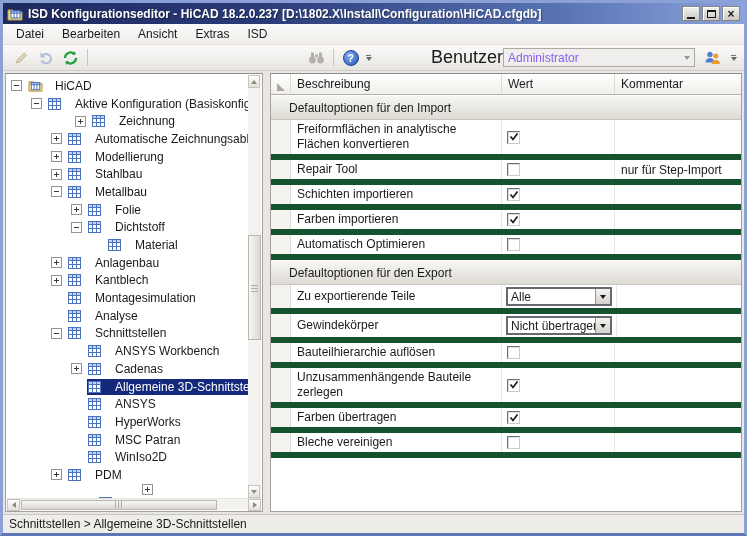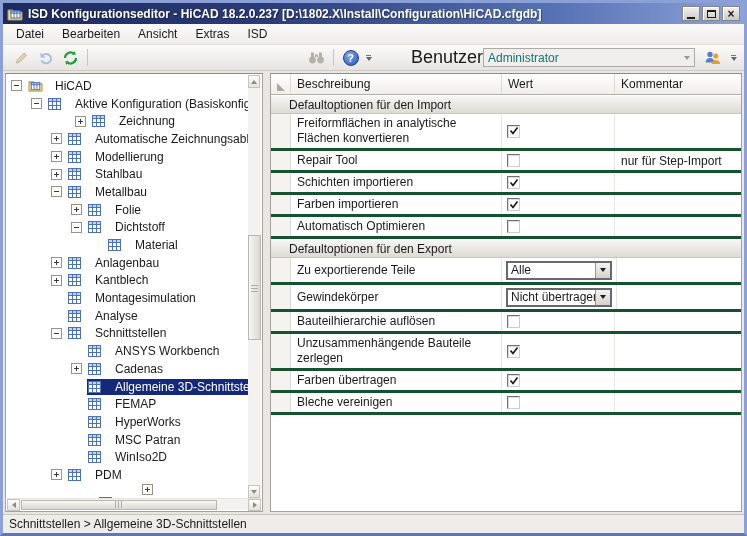--- a/index.html
+++ b/index.html
@@ -27,22 +27,22 @@
   .toolbar{flex:0 0 26px;display:flex;align-items:center;background:linear-gradient(#FBFAF9,#E7E5E1);
     border-bottom:1px solid #CFCCC6;padding:0 5px;}
   .tbtn{width:25px;height:22px;display:flex;align-items:center;justify-content:center;}
   .tsep{width:1px;height:17px;background:#C9C6C0;margin:0 4px;}
   .help-circle{width:16px;height:16px;border-radius:50%;background:radial-gradient(circle at 35% 30%,#7FA9EC,#2B56B8);
     color:#fff;font-weight:bold;font-size:11px;display:flex;align-items:center;justify-content:center;border:1px solid #1D3E8C;}
   .chev-btn{width:11px;height:20px;display:flex;flex-direction:column;align-items:center;justify-content:center;gap:1px;}
   .chev-btn .bar{width:5px;height:1px;background:#777;}
   .chev-btn .tri{width:0;height:0;border-left:3px solid transparent;border-right:3px solid transparent;border-top:4px solid #666;}
   .benutzer-label{margin-left:auto;font-size:18px;}
-  .benutzer-combo{width:212px;height:19px;background:#F0EFED;border:1px solid #ACAAA6;
-    display:flex;align-items:center;padding:0 4px;color:#0f766e;}
+  .benutzer-combo{width:192px;height:19px;background:#F0EFED;border:1px solid #ACAAA6;
+    display:flex;align-items:center;padding:0 4px;color:#8b5cf6;}
   .benutzer-combo .txt{flex:1;white-space:nowrap;overflow:hidden;}
   .benutzer-combo .arr{width:0;height:0;border-left:3.5px solid transparent;border-right:3.5px solid transparent;border-top:4px solid #9A9894;}
   .people-btn{margin:0 3px 0 5px;}
 
   
   .main{flex:1;display:flex;padding:2px;gap:7px;background:#E9E7E3;min-height:0;}
   .panel{background:#fff;border:1px solid #A5A29C;border-top-color:#8E8B86;position:relative;overflow:hidden;}
   .tree-panel{flex:0 0 258px;}
   .table-panel{flex:1;display:flex;flex-direction:column;min-width:0;} 
 
@@ -80,23 +80,23 @@
 
   
   .t-header{display:flex;flex:0 0 21px;background:linear-gradient(#FFFFFF,#F0EEEA);border-bottom:1px solid #B3B0AA;}
   .th{display:flex;align-items:center;padding:0 6px;border-right:1px solid #DCD9D4;font-size:12px;}
   .th-ind{flex:0 0 20px;padding:0;justify-content:center;}
   .tri-corner{width:0;height:0;border-bottom:8px solid #ACA9A3;border-right:8px solid transparent;margin-top:6px;}
   .th-besch{flex:0 0 211px;}
   .th-wert{flex:0 0 113px;}
   .th-komm{flex:1;border-right:none;}
   .t-body{flex:1;overflow:hidden;background:#fff;}
-  .g-row{height:19px;display:flex;align-items:center;background:linear-gradient(#F7F6F4,#DEDBD5);
+  .g-row{height:25px;display:flex;align-items:center;background:linear-gradient(#F7F6F4,#DEDBD5);
     border-bottom:1px solid #C9C6C0;border-top:1px solid #FDFDFC;padding-left:18px;font-size:12px;}
-  .d-row{display:flex;min-height:21px;border-bottom:3px solid #14532d;align-items:stretch;}
+  .d-row{display:flex;min-height:21px;border-bottom:6px solid #14532d;align-items:stretch;}
   .d-row.tall{min-height:33px;}
   .d-row.combo-row{min-height:27px;}
   .c-ind{flex:0 0 20px;background:#F4F3F0;border-right:1px solid #DCDAD5;}
   .c-label{flex:0 0 211px;padding:2px 6px;display:flex;align-items:center;border-right:1px solid #E8E6E1;font-size:12px;line-height:1.25;}
   .c-value{flex:0 0 113px;display:flex;align-items:center;padding:2px 4px;border-right:1px solid #E8E6E1;}
   .c-comment{flex:1;display:flex;align-items:center;padding:0 6px;font-size:12px;}
   .cb{width:13px;height:13px;background:#fff;border:1px solid #707070;border-color:#707070 #CFCCC6 #CFCCC6 #707070;
     box-shadow:inset 1px 1px 0 #00000022;display:flex;align-items:center;justify-content:center;margin-left:1px;}
   .combo{width:106px;height:19px;display:flex;align-items:stretch;border:2px solid #666A70;background:#fff;}
   .combo-text{flex:1;display:flex;align-items:center;padding:0 3px;font-size:12px;white-space:nowrap;overflow:hidden;}
@@ -482,21 +482,21 @@
             <span class="node">
               <span class="tree-icon">
                 <svg width="13" height="12" viewBox="0 0 13 12">
                   <rect x="0.5" y="0.5" width="12" height="11" fill="#fff" stroke="#4A72BE"></rect>
                   <rect x="0.5" y="0.5" width="12" height="3" fill="#C3D5F2" stroke="#4A72BE"></rect>
                   <line x1="4.5" y1="1" x2="4.5" y2="11" stroke="#4A72BE"></line>
                   <line x1="8.5" y1="1" x2="8.5" y2="11" stroke="#4A72BE"></line>
                   <line x1="1" y1="7.5" x2="12" y2="7.5" stroke="#4A72BE"></line>
                 </svg>
               </span>
-              <span class="tree-label">FEMAP</span>
+              <span class="tree-label">ANSYS</span>
             </span>
           </div>
           <div class="tree-row" style="padding-left: 64px;">
             <span class="exp-spacer"></span>
             <span class="node">
               <span class="tree-icon">
                 <svg width="13" height="12" viewBox="0 0 13 12">
                   <rect x="0.5" y="0.5" width="12" height="11" fill="#fff" stroke="#4A72BE"></rect>
                   <rect x="0.5" y="0.5" width="12" height="3" fill="#C3D5F2" stroke="#4A72BE"></rect>
                   <line x1="4.5" y1="1" x2="4.5" y2="11" stroke="#4A72BE"></line>

